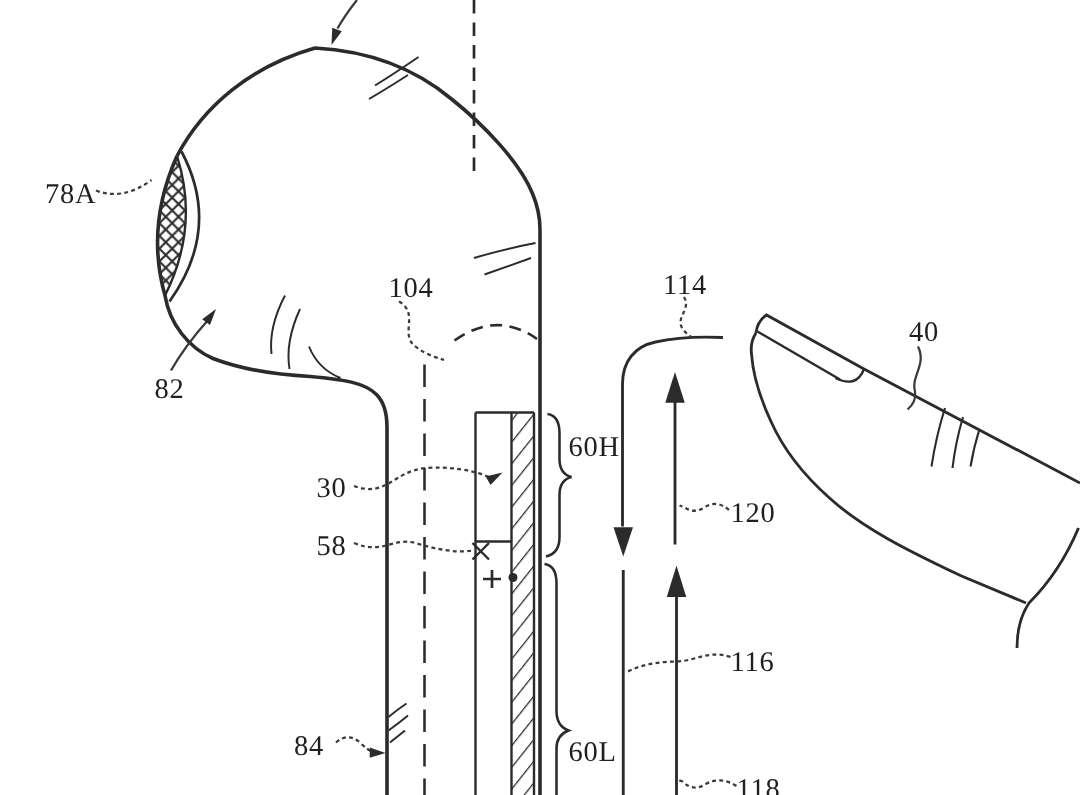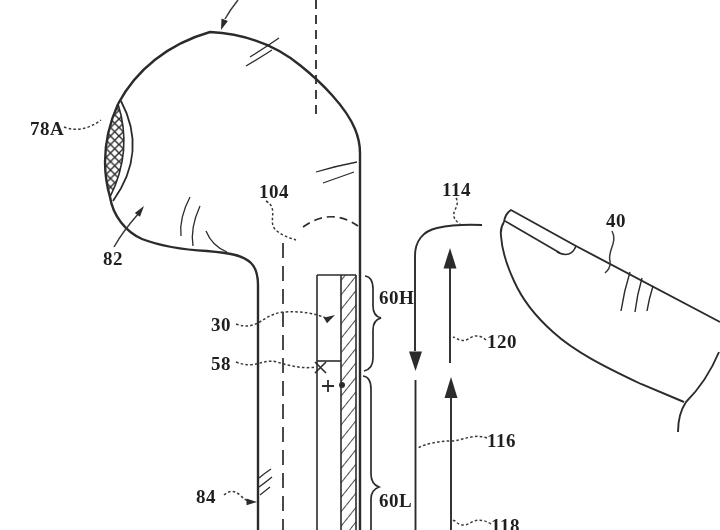--- a/index.html
+++ b/index.html
@@ -2,21 +2,20 @@
 <html><head>
 <meta charset="utf-8">
 <style>
   html,body{margin:0;padding:0;background:#fff;}
   .fig-canvas{
     position:relative;
     width:720px;height:530px;
     background:#f9a8d4;
     overflow:hidden;
     font-family:"Liberation Serif", serif;
-    font-weight:bold;
   }
   svg{display:block}
   .ref-label{
     font-family:"Liberation Serif", serif;
     font-size:19px;
     fill:#1f1f1f;
     letter-spacing:0.5px;
   }
   .ink{stroke:#2b2b2b;fill:none}
   .bold-outline{stroke-width:2.4}

